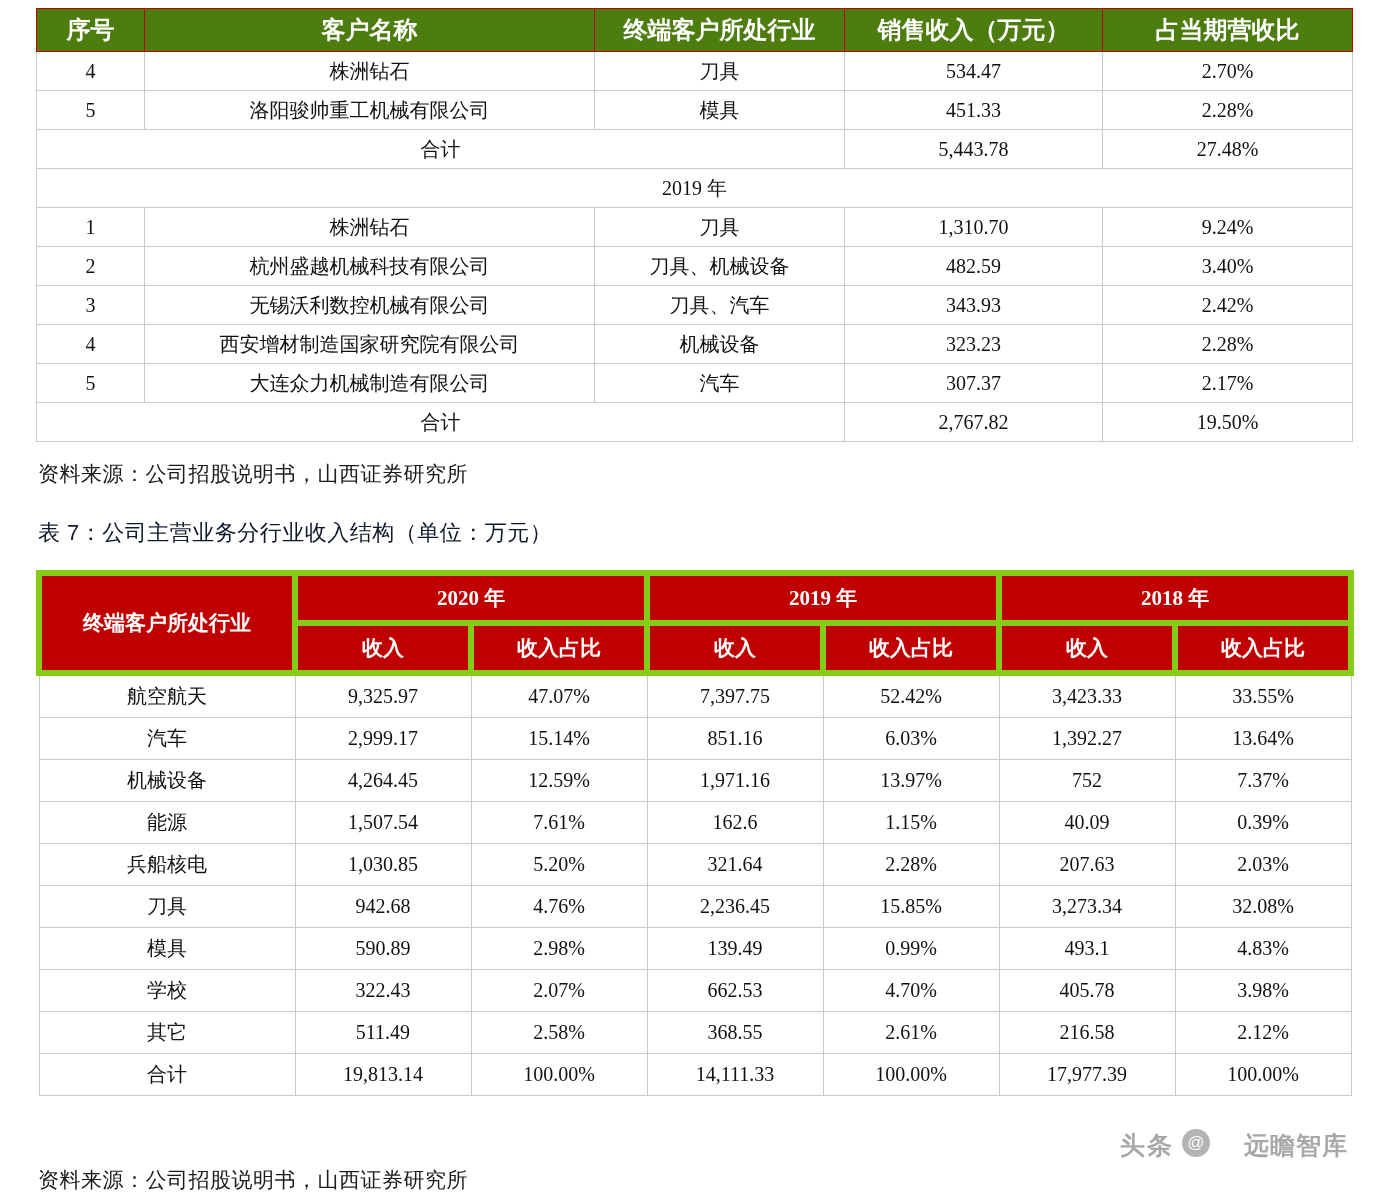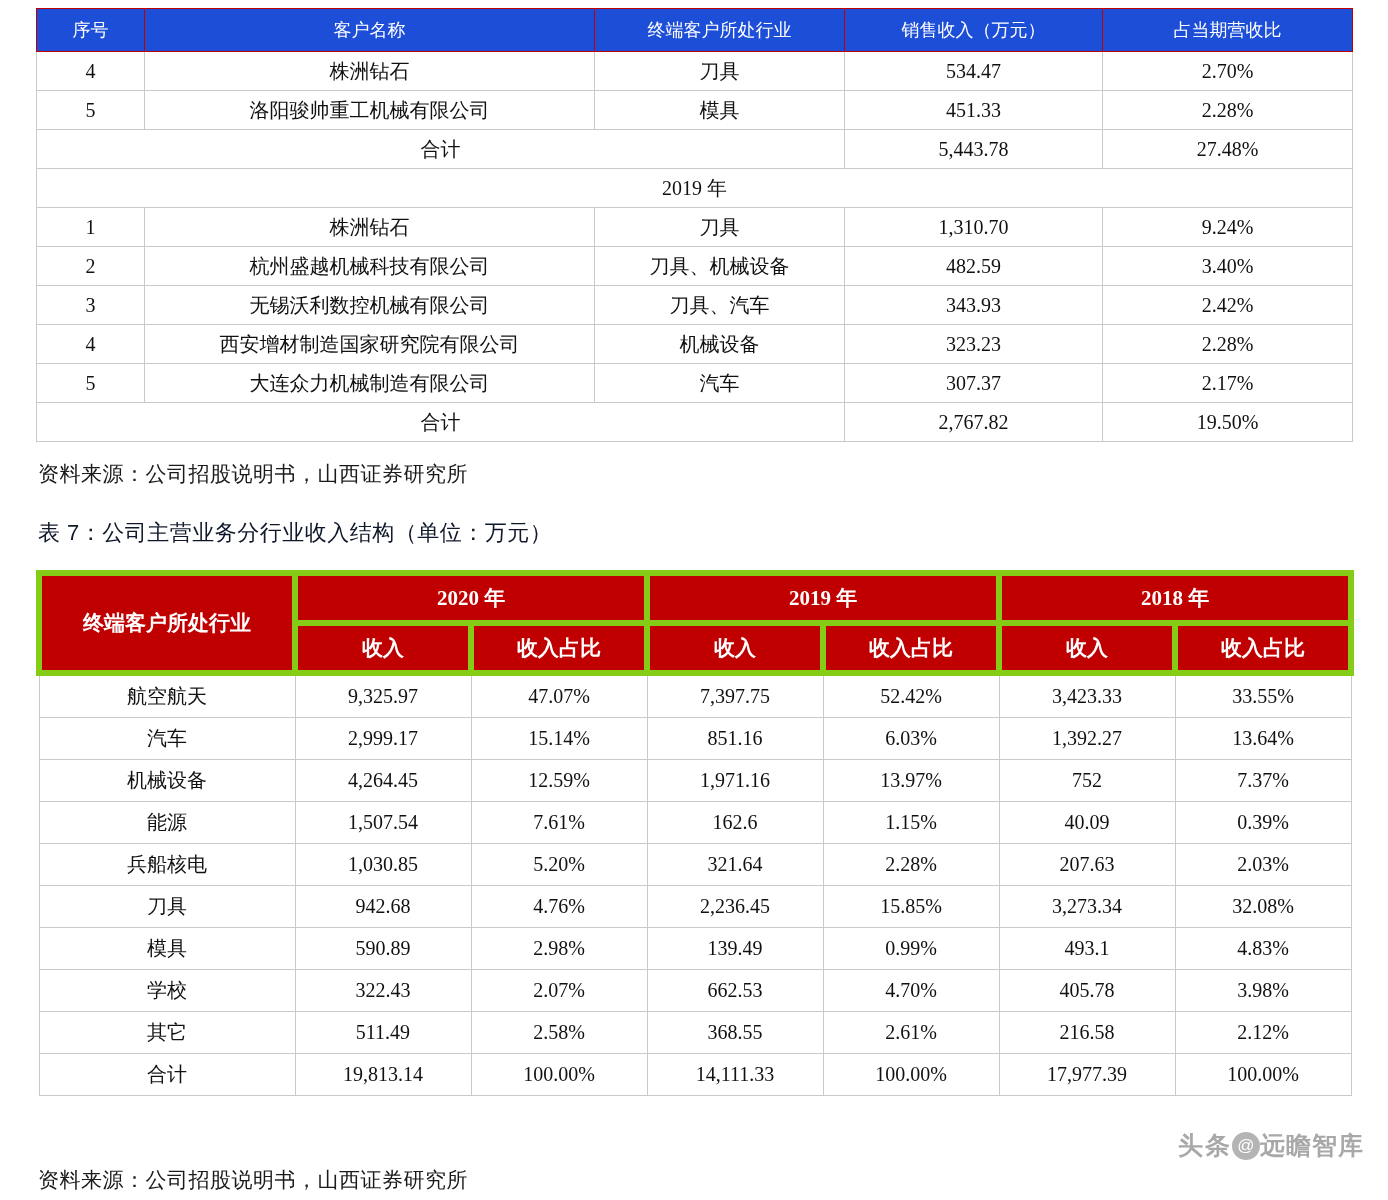--- a/index.html
+++ b/index.html
@@ -35,26 +35,26 @@
   .t1 th, .t1 td {
     border: 1px solid #c9c9c9;
     text-align: center;
     vertical-align: middle;
     font-size: 20px;
     height: 38px;
     padding: 0 4px;
     color: #111;
   }
   .t1 thead th {
-    background: #1d4ed8;
+    background: #4d7c0f;
     color: #ffffff;
-    font-weight: normal;
+    font-weight: bold;
     border: 1px solid #c00000;
     height: 42px;
-    font-size: 18px;
+    font-size: 24px;
   }
   .t1 .c0 { width: 108px; }
   .t1 .c1 { width: 450px; }
   .t1 .c2 { width: 250px; }
   .t1 .c3 { width: 258px; }
   .t1 .c4 { width: 250px; }
   .t1 td.total-label { }
   .t1 td.year-band { font-size: 20px; }
 
   .source {
@@ -103,24 +103,24 @@
     color: #1a1a1a;
     position: absolute;
     left: 38px;
     bottom: 14px;
     letter-spacing: 0.5px;
   }
 
   
   .watermark {
     position: absolute;
-    right: 24px;
+    right: 40px;
     bottom: 46px;
     display: flex;
-    align-items: center;
+    gap: 8px;
     opacity: 0.85;
   }
   .wm-toutiao {
     font-family: "Liberation Sans", "DejaVu Sans", sans-serif;
     font-size: 25px;
     color: #9a9a9a;
     font-weight: bold;
     letter-spacing: 2px;
   }
   .wm-badge {
@@ -134,20 +134,21 @@
     align-items: center;
     justify-content: center;
     font-family: "Liberation Sans", "DejaVu Sans", sans-serif;
   }
   .wm-name {
     font-family: Liberation Serif, serif;
     font-size: 25px;
     color: #9a9a9a;
     font-weight: bold;
     letter-spacing: 1px;
+    margin-left: 26px;
   }
 </style>
 </head>
 <body>
 
 <div class="page">
 
   <table class="t1">
     <colgroup>
       <col class="c0">

